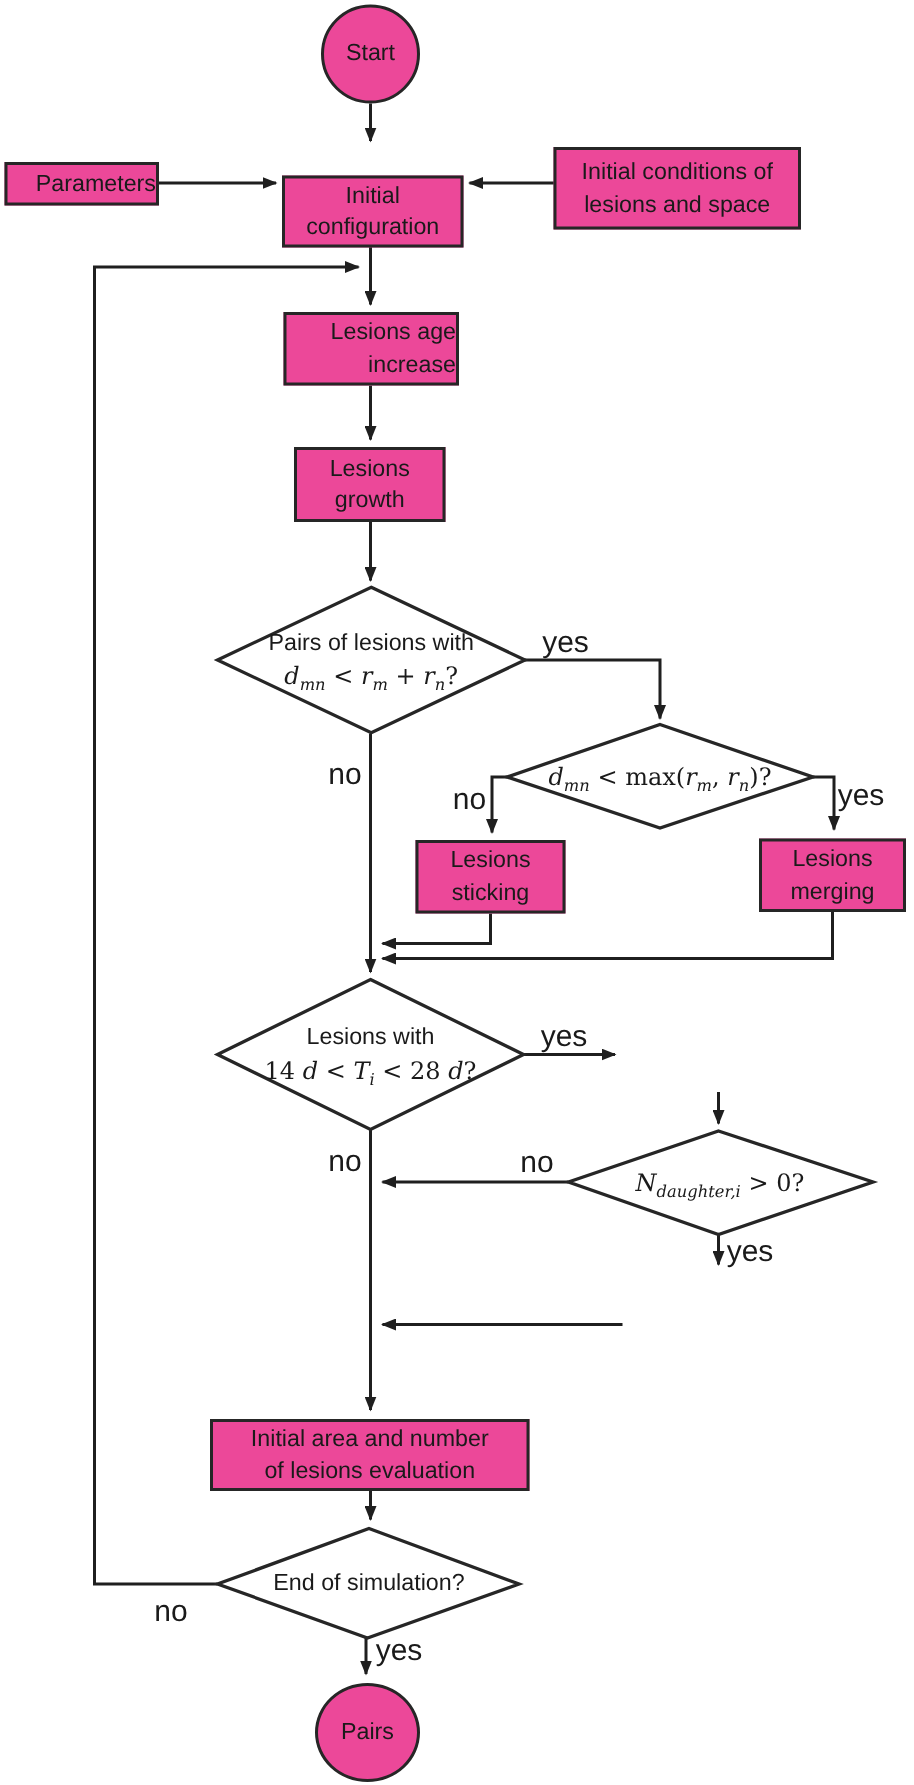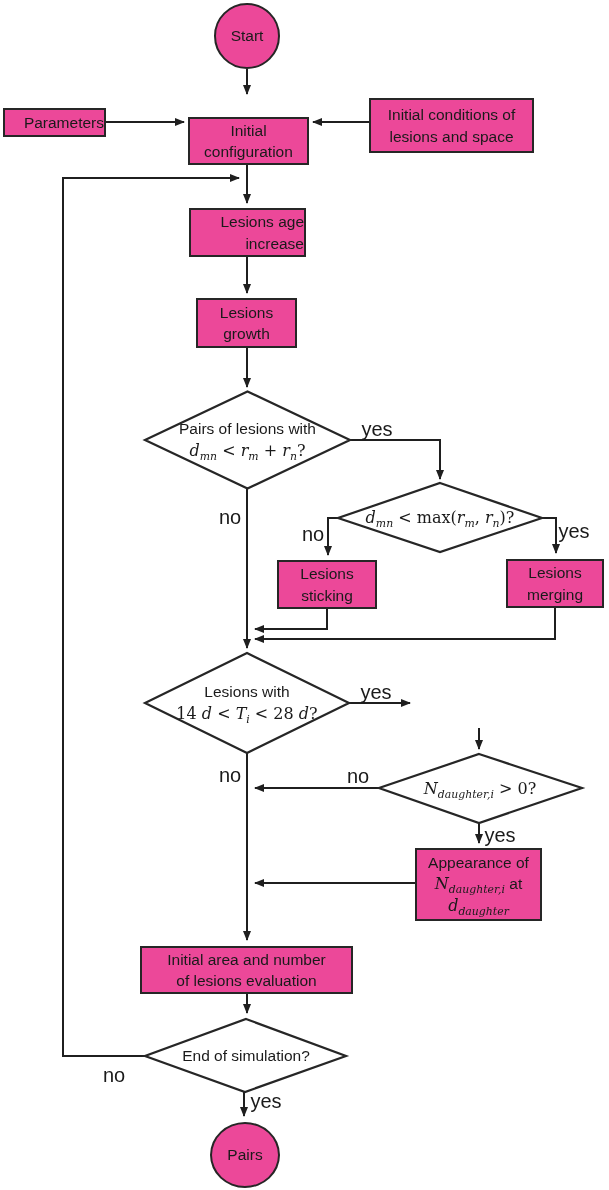--- a/index.html
+++ b/index.html
@@ -106,25 +106,20 @@
     <span class="dline">Lesions</span>
     <span class="dline">sticking</span>
   </div>
 
   <div class="box" style="left:506px;top:559px;width:98px;height:49px;">
     <span class="dline">Lesions</span>
     <span class="dline">merging</span>
   </div>
 
 
-  <div class="box" style="left:415px;top:848px;width:127px;height:73px;">
-    <span class="dline">Appearance of</span>
-    <span class="dline math"><i>N</i><sub>daughter,i</sub><span class="up" style="font-family:'Liberation Sans',sans-serif;font-size:15.5px;"> at</span></span>
-    <span class="dline math"><i>d</i><sub>daughter</sub></span>
-  </div>
 
   <div class="box" style="left:140px;top:946px;width:213px;height:48px;">
     <span class="dline">Initial area and number</span>
     <span class="dline">of lesions evaluation</span>
   </div>
 
   <div class="dtext" style="left:150px;top:409px;width:195px;height:63px;">
     <span class="dline">Pairs of lesions with</span>
     <span class="dline math"><i>d</i><sub>mn</sub><span class="up"> &lt; </span><i>r</i><sub>m</sub><span class="up"> + </span><i>r</i><sub>n</sub><span class="up">?</span></span>
   </div>

